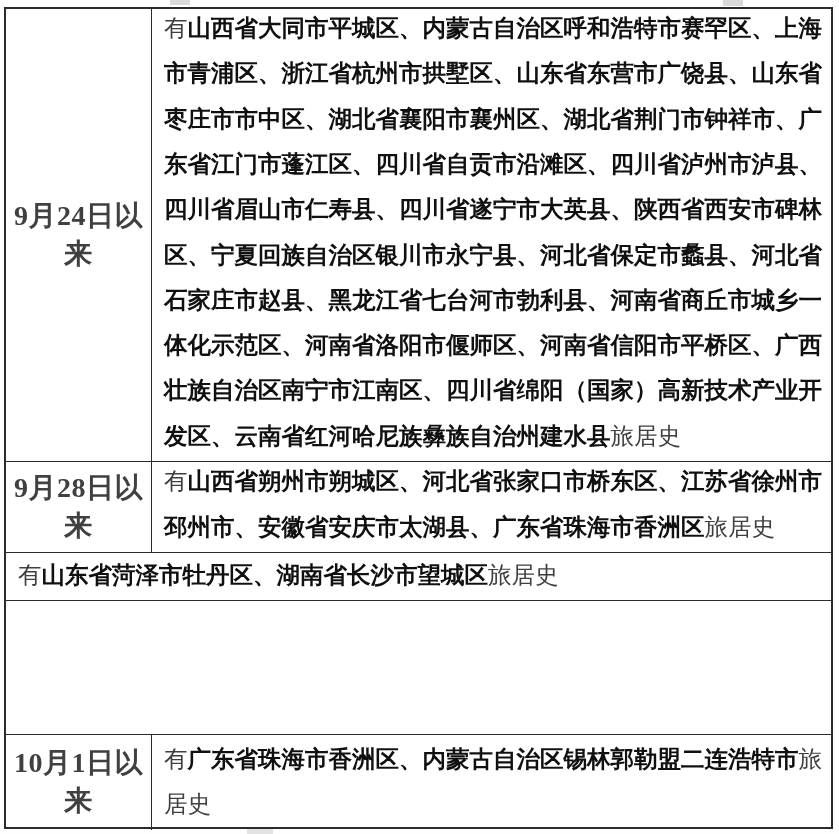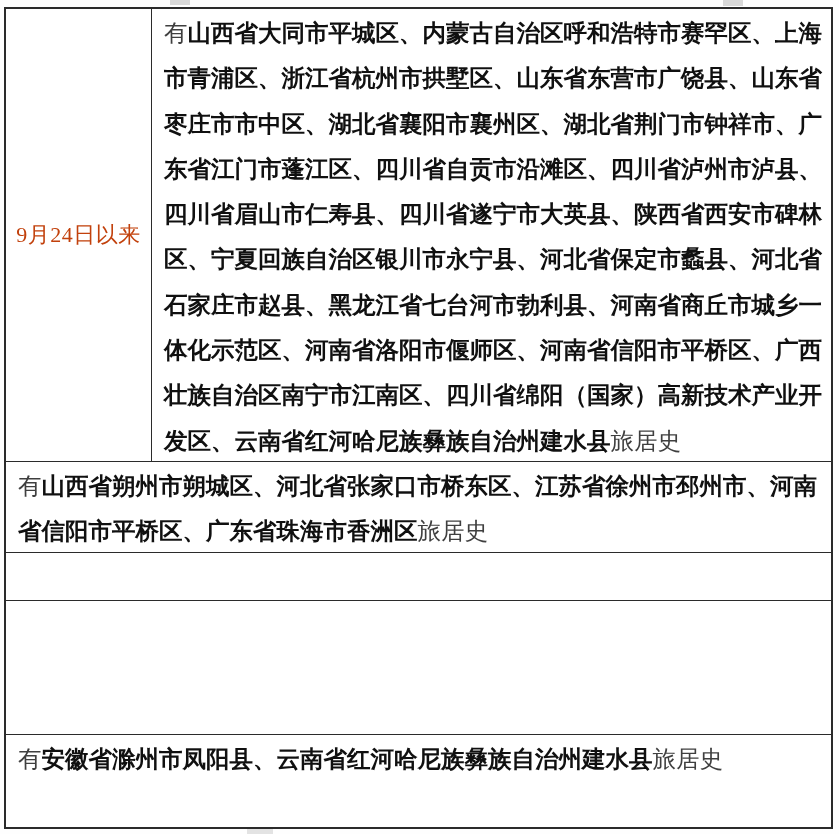--- a/index.html
+++ b/index.html
@@ -29,30 +29,30 @@
   .r2 { height: 91px; }
   .r3 { height: 48px; }
   .r4 { height: 134px; }
   .date-cell {
     width: 146px;
     flex: 0 0 146px;
     border-right: 1.5px solid #2b2b2b;
     display: flex;
     align-items: center;
     justify-content: center;
-    font-weight: 400;
-    font-size: 22px;
-    color: #c2410c;
+    font-weight: 700;
+    font-size: 28px;
+    color: #404040;
     letter-spacing: 0.5px;
     text-align: center;
   }
   .content-cell {
     flex: 1 1 auto;
     display: flex;
-    align-items: flex-start;
+    align-items: flex-end;
     padding: 2px 6px 2px 12px;
   }
   .content-text {
     font-size: 23.5px;
     line-height: 45.3px;
     color: #3f3f3f;
     text-align: left;
     word-break: break-all;
     overflow-wrap: anywhere;
   }
@@ -78,34 +78,39 @@
 <div class="table-wrap">
 
   <div class="trow r1">
     <div class="date-cell">9月24日以来</div>
     <div class="content-cell">
       <div class="content-text"><span class="plain">有</span><span class="regions">山西省大同市平城区、内蒙古自治区呼和浩特市赛罕区、上海市青浦区、浙江省杭州市拱墅区、山东省东营市广饶县、山东省枣庄市市中区、湖北省襄阳市襄州区、湖北省荆门市钟祥市、广东省江门市蓬江区、四川省自贡市沿滩区、四川省泸州市泸县、四川省眉山市仁寿县、四川省遂宁市大英县、陕西省西安市碑林区、宁夏回族自治区银川市永宁县、河北省保定市蠡县、河北省石家庄市赵县、黑龙江省七台河市勃利县、河南省商丘市城乡一体化示范区、河南省洛阳市偃师区、河南省信阳市平桥区、广西壮族自治区南宁市江南区、四川省绵阳（国家）高新技术产业开发区、云南省红河哈尼族彝族自治州建水县</span><span class="plain">旅居史</span></div>
     </div>
   </div>
 
   <div class="trow r2">
+    <div class="date-cell">9月28日以来</div>
     <div class="content-cell">
-      <div class="content-text"><span class="plain">有</span><span class="regions">山西省朔州市朔城区、河北省张家口市桥东区、江苏省徐州市邳州市、河南省信阳市平桥区、广东省珠海市香洲区</span><span class="plain">旅居史</span></div>
+      <div class="content-text"><span class="plain">有</span><span class="regions">山西省朔州市朔城区、河北省张家口市桥东区、江苏省徐州市邳州市、安徽省安庆市太湖县、广东省珠海市香洲区</span><span class="plain">旅居史</span></div>
     </div>
   </div>
 
   <div class="trow r3">
+    <div class="content-cell">
+      <div class="content-text"><span class="plain">有</span><span class="regions">山东省菏泽市牡丹区、湖南省长沙市望城区</span><span class="plain">旅居史</span></div>
+    </div>
   </div>
 
   <div class="trow r4">
   </div>
 
   <div class="trow r5">
+    <div class="date-cell">10月1日以来</div>
     <div class="content-cell">
-      <div class="content-text"><span class="plain">有</span><span class="regions">安徽省滁州市凤阳县、云南省红河哈尼族彝族自治州建水县</span><span class="plain">旅居史</span></div>
+      <div class="content-text"><span class="plain">有</span><span class="regions">广东省珠海市香洲区、内蒙古自治区锡林郭勒盟二连浩特市</span><span class="plain">旅居史</span></div>
     </div>
   </div>
 
 </div>
 
 <div class="artifact a-top-1"></div>
 <div class="artifact a-top-2"></div>
 <div class="artifact a-bottom"></div>
 
 </body></html>

